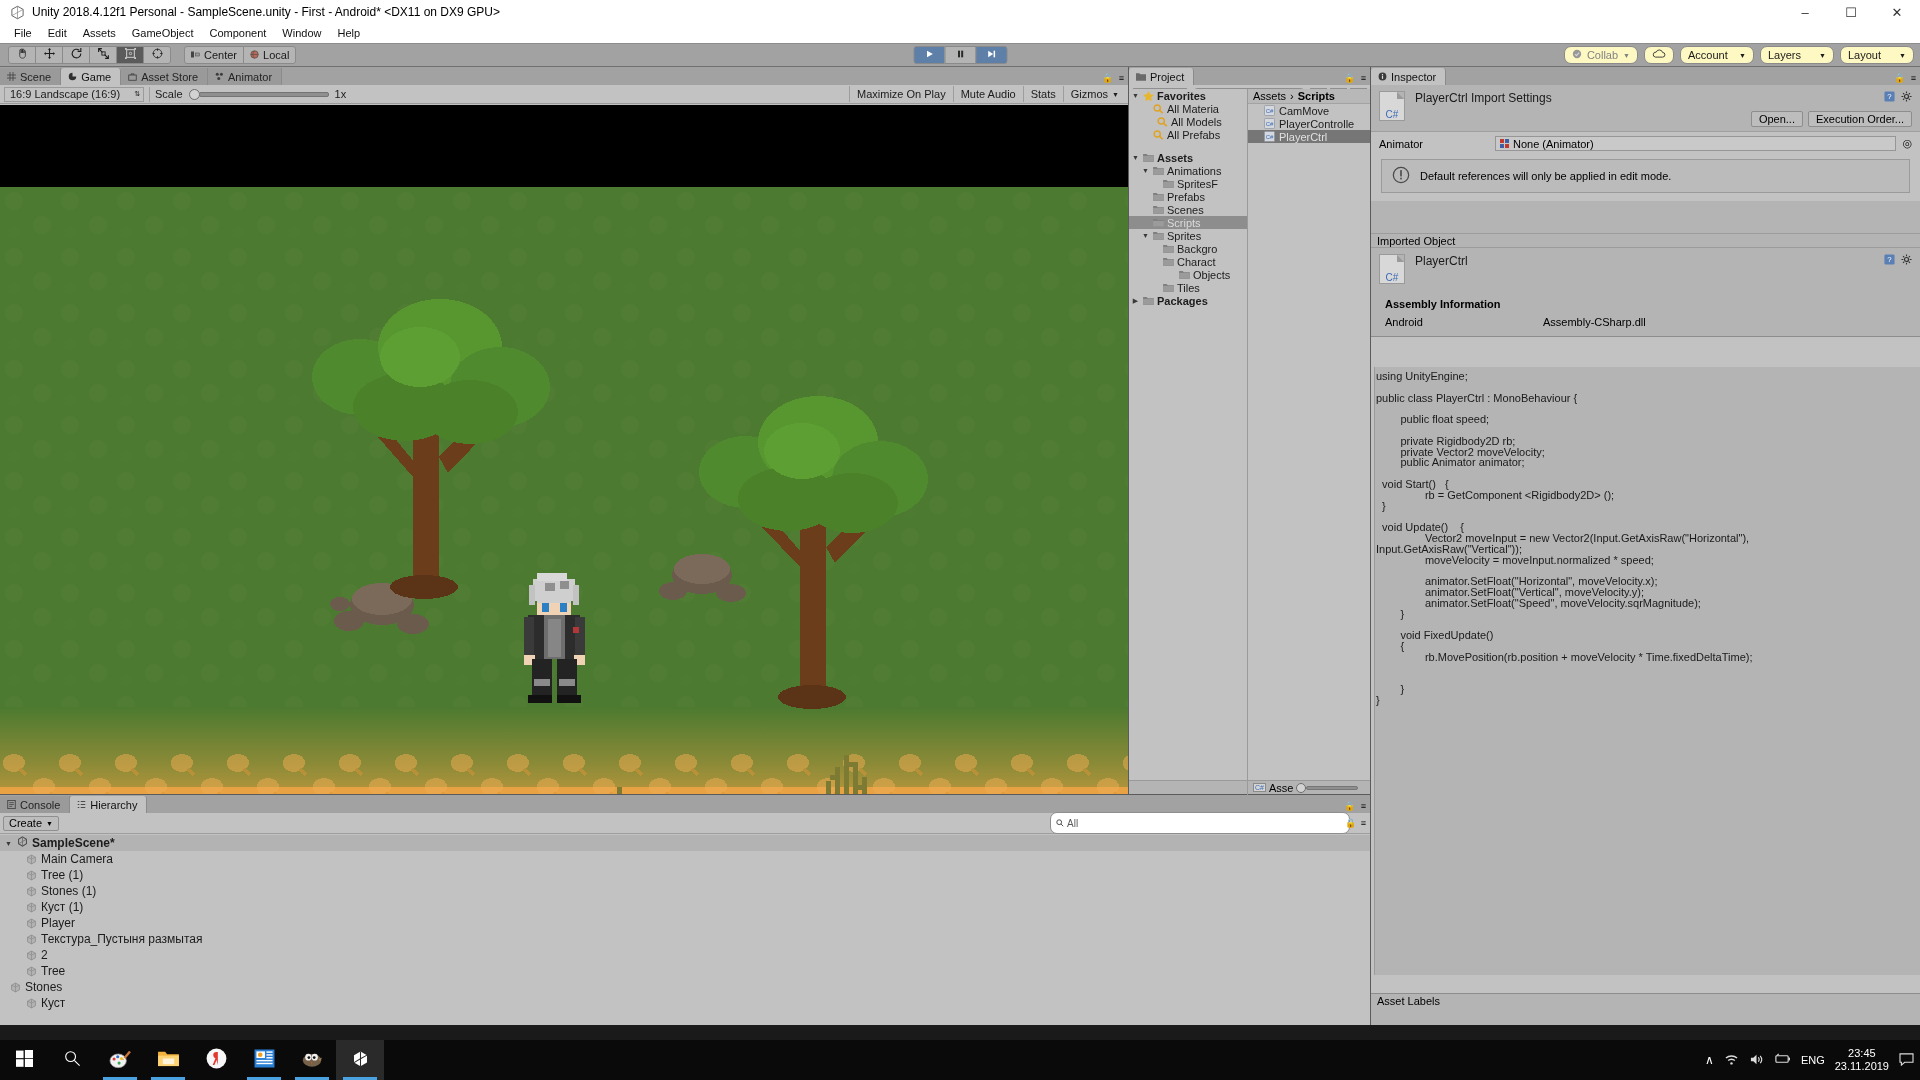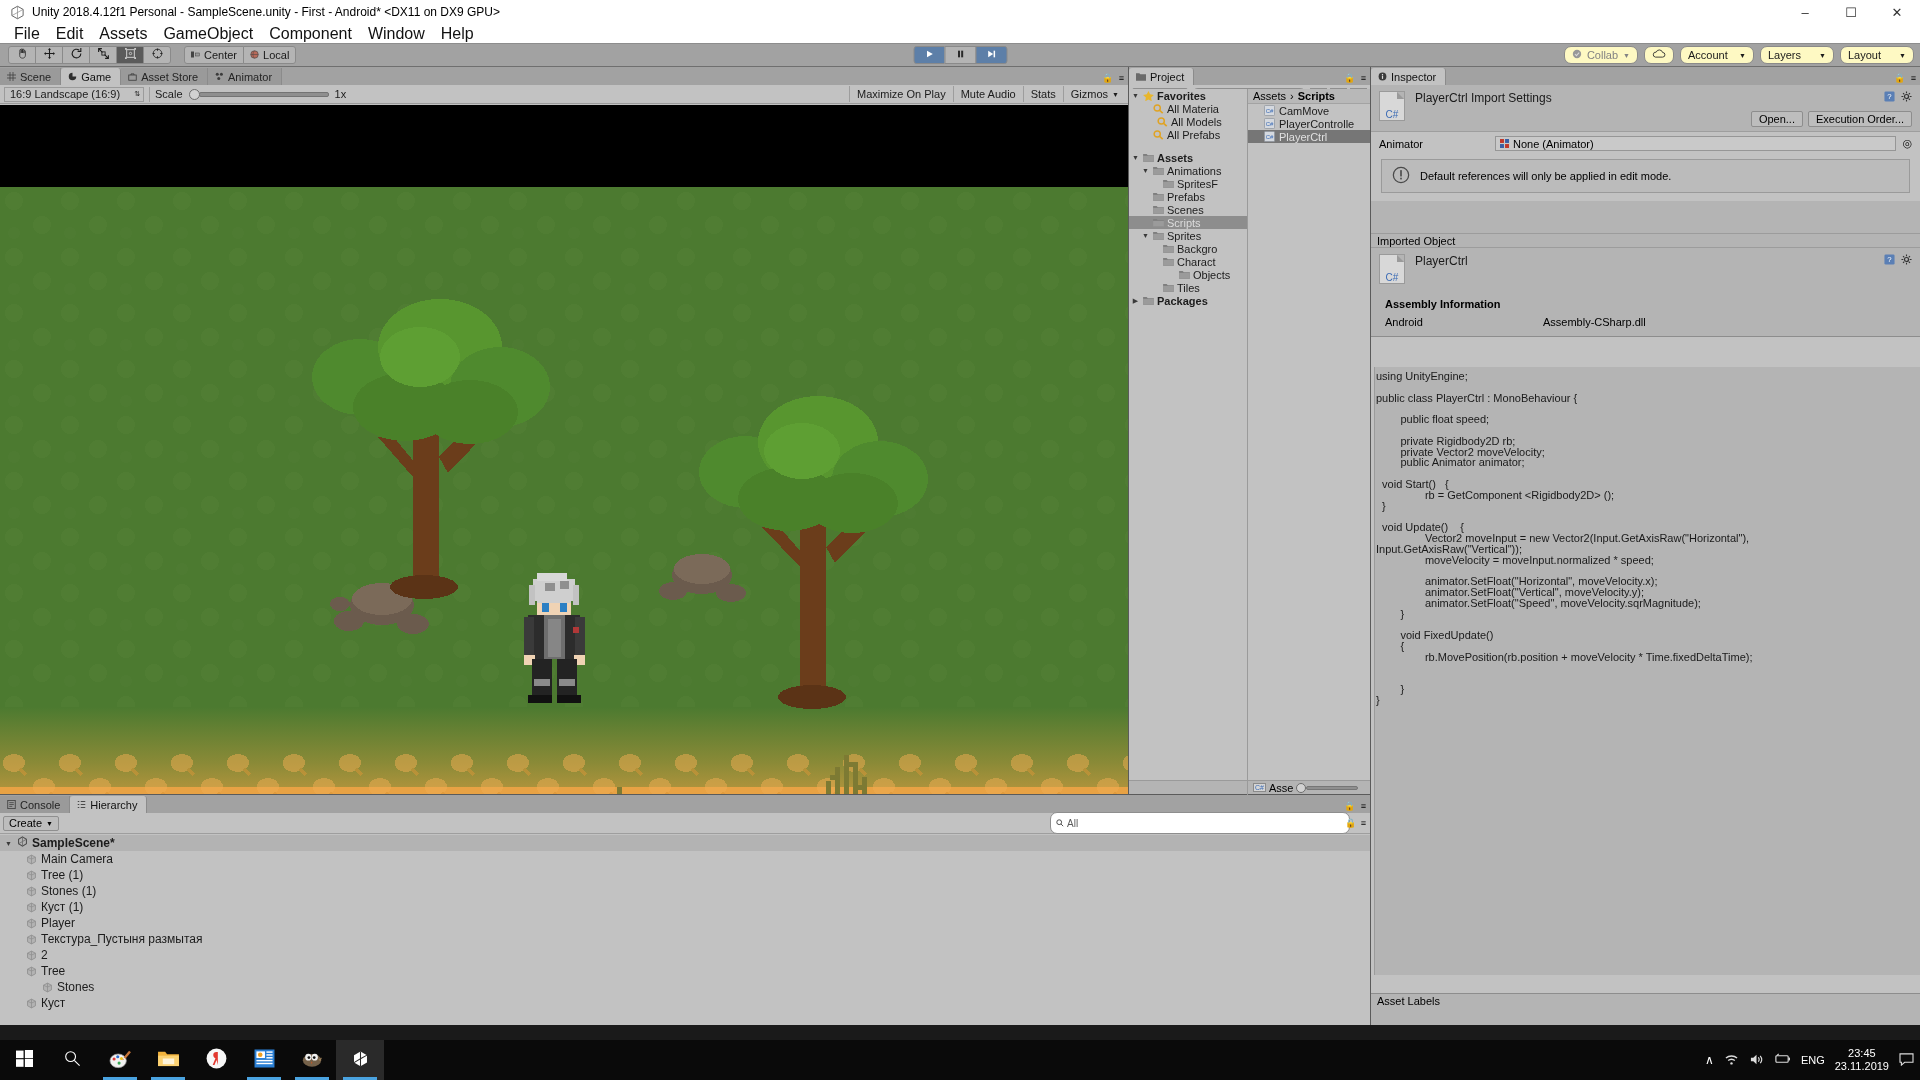--- a/index.html
+++ b/index.html
@@ -9,21 +9,21 @@
 
   
   #titlebar { height:24px; background:#ffffff; display:flex; align-items:center; position:relative; }
   #titlebar .unity-logo { width:18px; height:18px; margin:0 6px 0 8px; display:flex; align-items:center; justify-content:center; }
   #titlebar .title-text { font-size:12px; color:#000; letter-spacing:0; }
   #win-controls { position:absolute; right:0; top:0; height:24px; display:flex; }
   #win-controls div { width:46px; height:24px; display:flex; align-items:center; justify-content:center; color:#333; font-size:13px; }
 
   
   #menubar { height:19px; background:#ffffff; display:flex; align-items:center; padding-left:6px; }
-  #menubar .mi { padding:0 8px; font-size:16px; color:#111; line-height:19px; }
+  #menubar .mi { padding:0 8px; font-size:11px; color:#111; line-height:19px; }
 
   
   #toolbar { height:24px; background:#a2a2a2; border-top:1px solid #8d8d8d; border-bottom:1px solid #6f6f6f;
              display:flex; align-items:center; padding:0 4px; position:relative; }
   .tbtn { width:28px; height:18px; background:#b4b4b4; border:1px solid #8a8a8a; display:flex; align-items:center;
           justify-content:center; margin-right:-1px; }
   .tbtn.first { border-radius:3px 0 0 3px; }
   .tbtn.last  { border-radius:0 3px 3px 0; }
   .tbtn.active { background:#5b5b5b; }
   .tgroup { display:flex; margin-right:14px; margin-left:4px; }
@@ -938,21 +938,21 @@
           </div>
           <div class="hier-row" style="padding-left: 26px;">
             <span class="cube-ico" style="display: flex;">
               <svg width="11" height="11" viewBox="0 0 12 12">
                 <path d="M6 1.2l4.3 2.3v5L6 10.8 1.7 8.5v-5z" fill="#b3b3b3" stroke="#8d8d8d" stroke-width="0.9"></path>
                 <path d="M6 1.2v4.4L1.7 3.5M6 5.6l4.3-2.1M6 5.6v5.2" stroke="#8d8d8d" stroke-width="0.8" fill="none"></path>
               </svg>
             </span>
             <span>Tree</span>
           </div>
-          <div class="hier-row" style="padding-left: 42px; align-items: center;">
+          <div class="hier-row" style="padding-left: 10px; align-items: center;">
             <span class="cube-ico" style="display: flex;">
               <svg width="11" height="11" viewBox="0 0 12 12">
                 <path d="M6 1.2l4.3 2.3v5L6 10.8 1.7 8.5v-5z" fill="#b3b3b3" stroke="#8d8d8d" stroke-width="0.9"></path>
                 <path d="M6 1.2v4.4L1.7 3.5M6 5.6l4.3-2.1M6 5.6v5.2" stroke="#8d8d8d" stroke-width="0.8" fill="none"></path>
               </svg>
             </span>
             <span>Stones</span>
           </div>
           <div class="hier-row" style="padding-left: 26px;">
             <span class="cube-ico" style="display: flex;">

